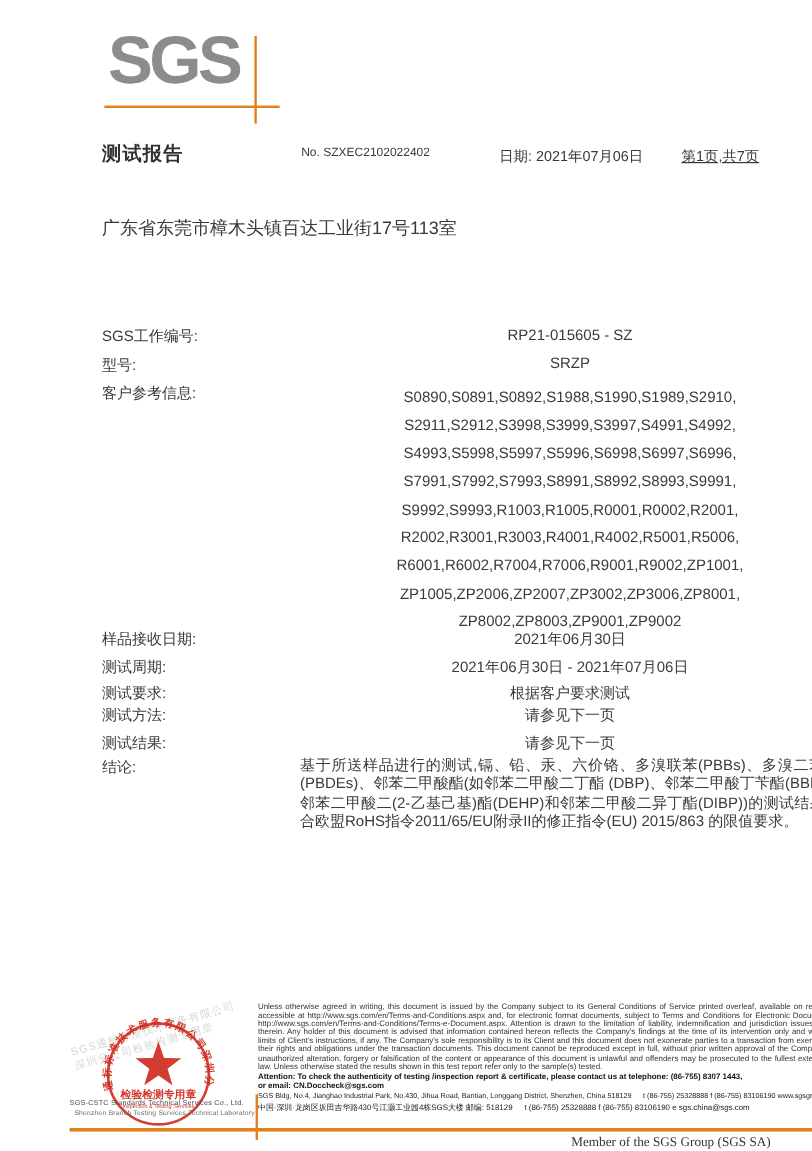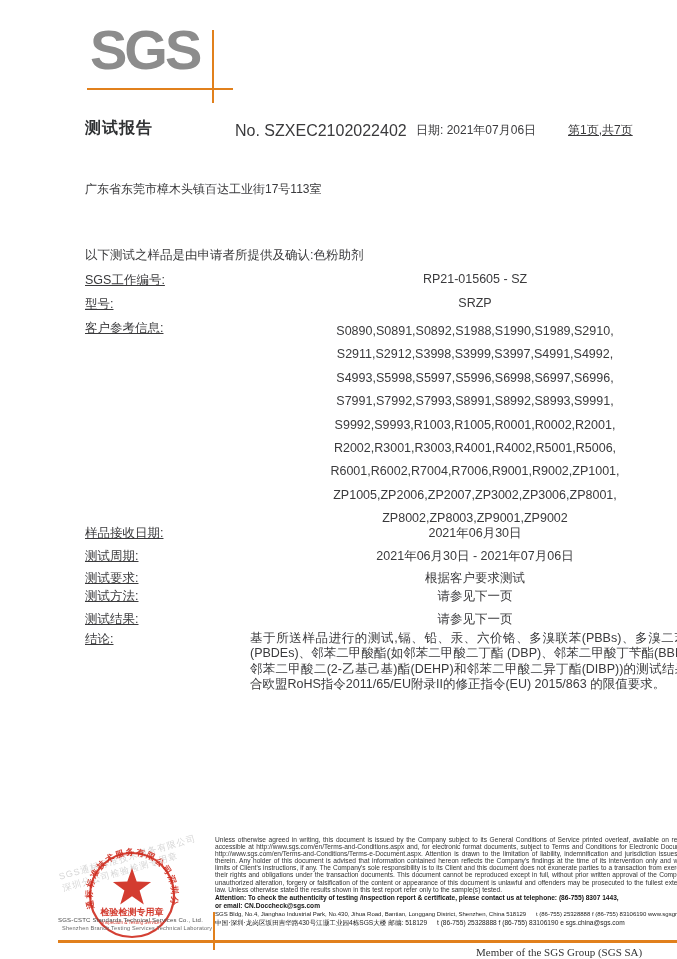--- a/index.html
+++ b/index.html
@@ -11,30 +11,30 @@
   .logo-text{
     position:absolute;left:62px;top:18px;font-size:56px;font-weight:bold;
     color:#8c8c8c;letter-spacing:-3px;line-height:64px;
   }
   .crop-h{position:absolute;left:59px;top:88px;width:146px;height:2px;background:#e S;}
   .crop-h,.crop-v{background:#e1801c;}
   .crop-h{position:absolute;left:59px;top:88px;width:146px;height:2px;}
   .crop-v{position:absolute;left:184px;top:30px;width:2px;height:73px;}
   
   .report-title{position:absolute;left:57px;top:118px;font-size:16px;font-weight:bold;color:#2f3133;letter-spacing:1px;}
-  .report-no{position:absolute;left:207px;top:122px;font-size:16px;}
+  .report-no{position:absolute;left:223px;top:122px;font-size:10px;}
   .report-date{position:absolute;left:388px;top:122px;font-size:12px;}
   .page-info{position:absolute;left:540px;top:122px;font-size:12px;text-decoration:underline;}
   
   .applicant-name{position:absolute;left:57px;top:156px;font-size:12.5px;}
-  .applicant-address{position:absolute;left:57px;top:181px;font-size:12px;}
+  .applicant-address{position:absolute;left:57px;top:181px;font-size:15px;}
   .statement{position:absolute;left:57px;top:247px;font-size:12.5px;}
   
   .frow{position:absolute;left:57px;width:615px;font-size:12.5px;}
-  .frow .lab{position:absolute;left:0;top:0;width:160px;text-decoration:underline;}
+  .frow .lab{position:absolute;left:0;top:0;width:160px;}
   .frow .val{position:absolute;left:165px;top:0;width:450px;white-space:pre-line;text-align:center;}
   .frow.refs .val{line-height:23.4px;}
   .frow.concl .val{white-space:normal;line-height:15.3px;text-align:justify;}
   
   .stamp-wrap{position:absolute;left:28px;top:842px;width:162px;height:100px;}
   .watermark{
     position:absolute;left:2px;top:8px;width:150px;color:#c9c9c9;opacity:.75;
     font-size:9px;line-height:12px;transform:rotate(-16deg);letter-spacing:1px;
     pointer-events:none;
   }
@@ -61,21 +61,20 @@
   <div class="crop-h"></div>
   <div class="crop-v"></div>
 
   <div class="report-title">测试报告</div>
   <div class="report-no">No. SZXEC2102022402</div>
   <div class="report-date">日期: 2021年07月06日</div>
   <div class="page-info">第1页,共7页</div>
 
   <div class="applicant-address">广东省东莞市樟木头镇百达工业街17号113室</div>
 
-  <div class="statement">以下测试之样品是由申请者所提供及确认:色粉助剂</div>
 
   <div class="frow" style="top:272px">
     <span class="lab">SGS工作编号:</span>
     <span class="val">RP21-015605 - SZ</span>
   </div>
   <div class="frow" style="top:296px">
     <span class="lab">型号:</span>
     <span class="val">SRZP</span>
   </div>
   <div class="frow refs" style="top:320px">

